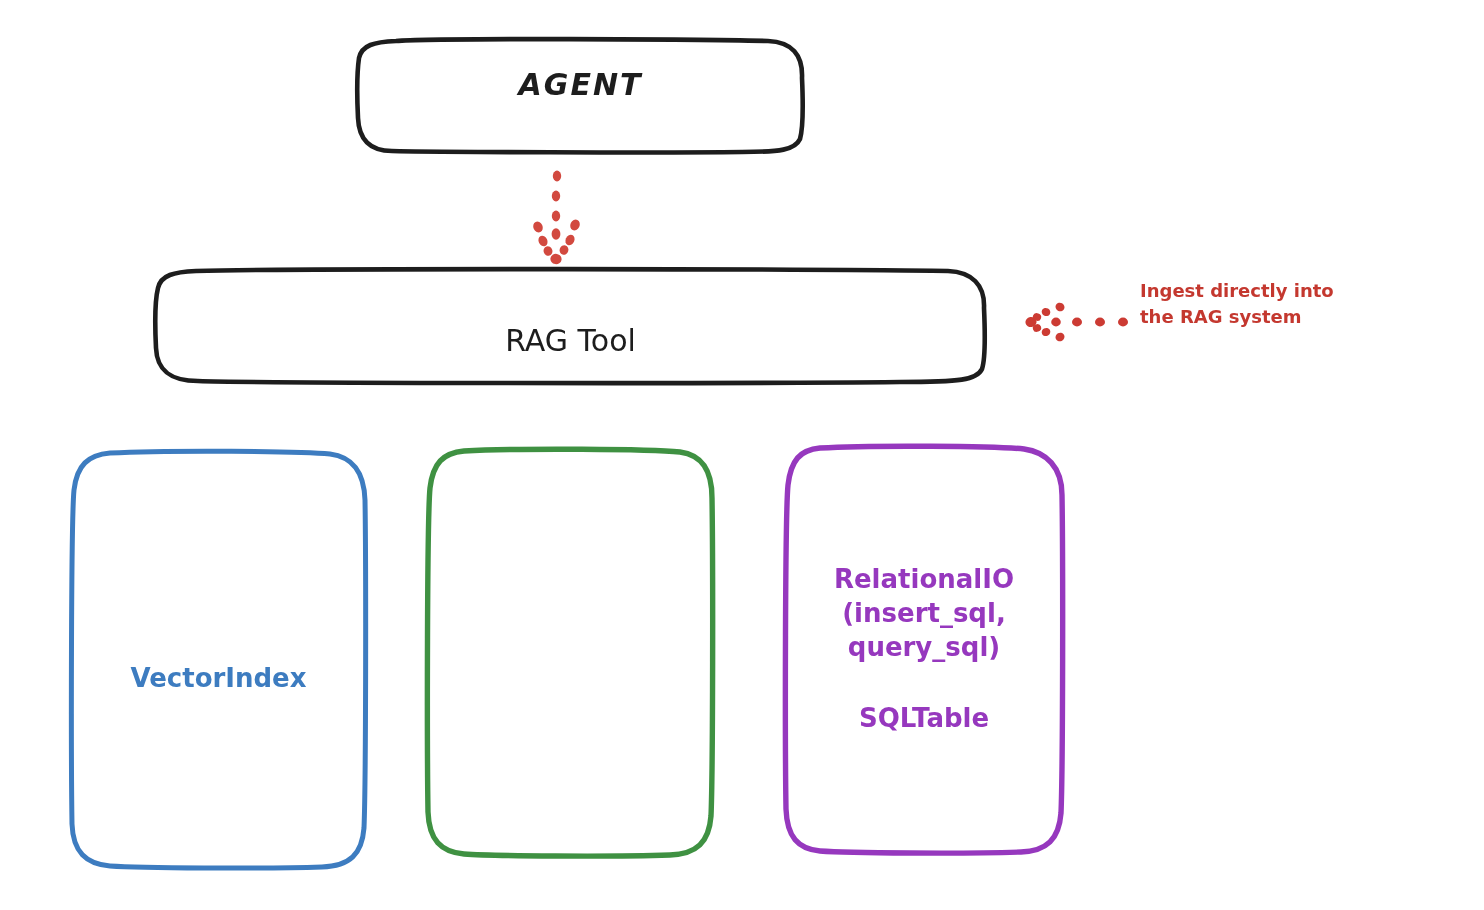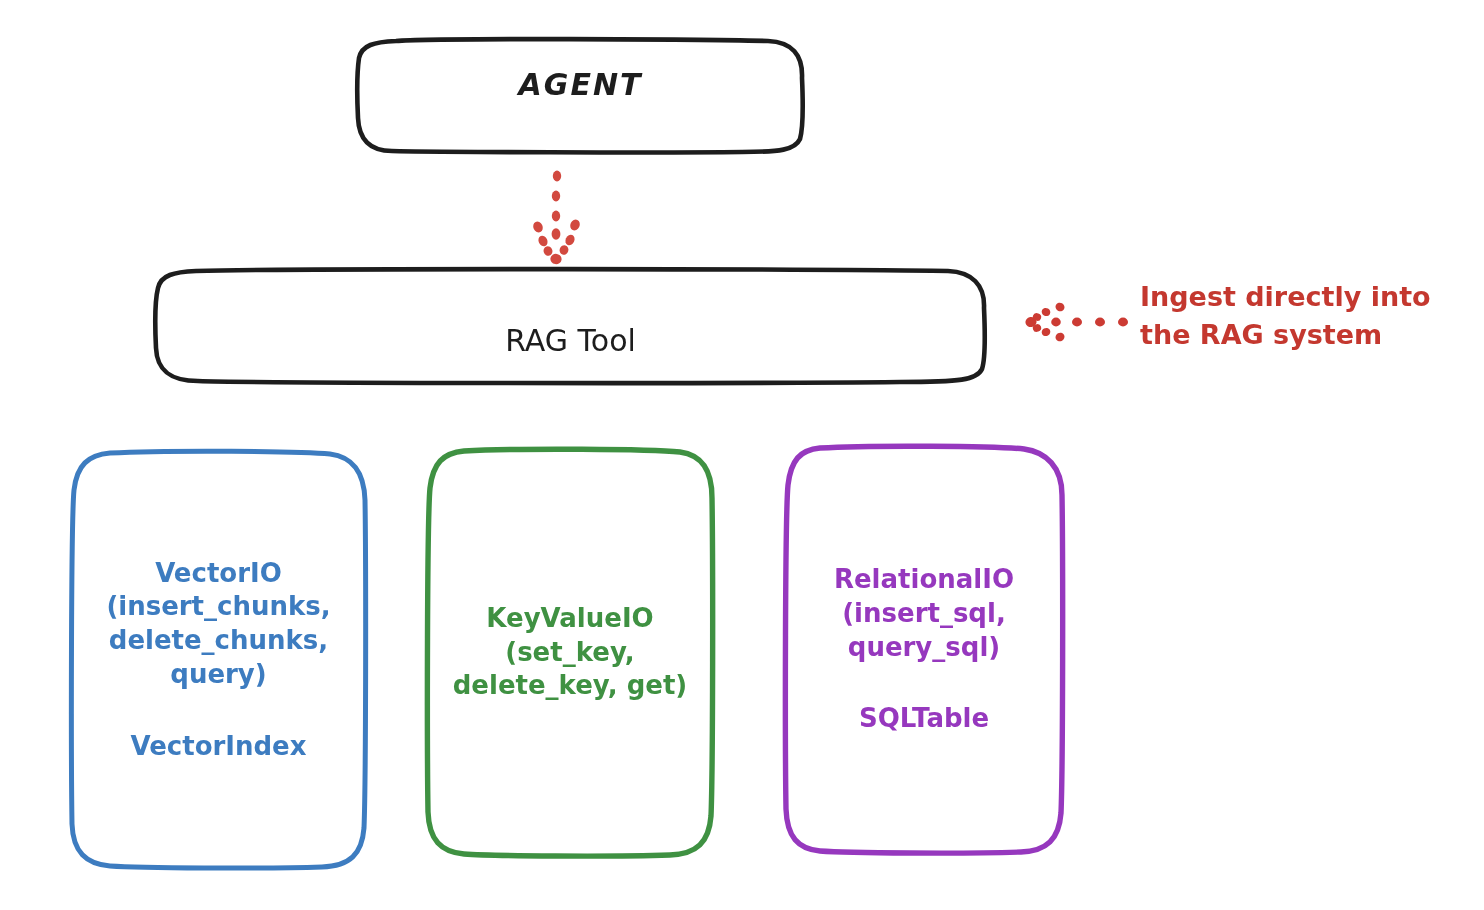--- a/index.html
+++ b/index.html
@@ -82,21 +82,21 @@
     width: 276px; height: 405px;
     color: #9638be;
     text-align: center;
   }
 
   
   #ingest-annotation-text {
     position: absolute;
     left: 1140px; top: 278px;
     width: 330px;
-    font-size: 27px;
+    font-size: 18px;
     font-weight: 700;
     line-height: 1.42;
     color: #c4382f;
     text-align: left;
     white-space: pre-line;
     pointer-events: none;
   }
 </style>
 </head>
 <body>
@@ -190,31 +190,24 @@
              C 785 748, 785 515, 788 485
              C 791 460, 800 450, 820 448 Z" fill="#ffffff" stroke="#9638be" stroke-width="5.4" stroke-linecap="round" stroke-linejoin="round"></path>
   </g>
 </svg>
 
 <div class="node-label" id="agent-box-label">AGENT</div>
 
 <div class="node-label" id="rag-tool-box-label">RAG Tool</div>
 
 <div class="node-label leaf-label" id="vector-io-box-label">
-  <span class="api-line">VectorIO
-(insert_chunks,
-delete_chunks,
-query)</span>
   <span class="index-line">VectorIndex</span>
 </div>
 
 <div class="node-label leaf-label" id="key-value-io-box-label">
-  <span class="api-line">KeyValueIO
-(set_key,
-delete_key, get)</span>
 </div>
 
 <div class="node-label leaf-label" id="relational-io-box-label">
   <span class="api-line">RelationalIO
 (insert_sql,
 query_sql)</span>
   <span class="index-line">SQLTable</span>
 </div>
 
 <div id="ingest-annotation-text">Ingest directly into

